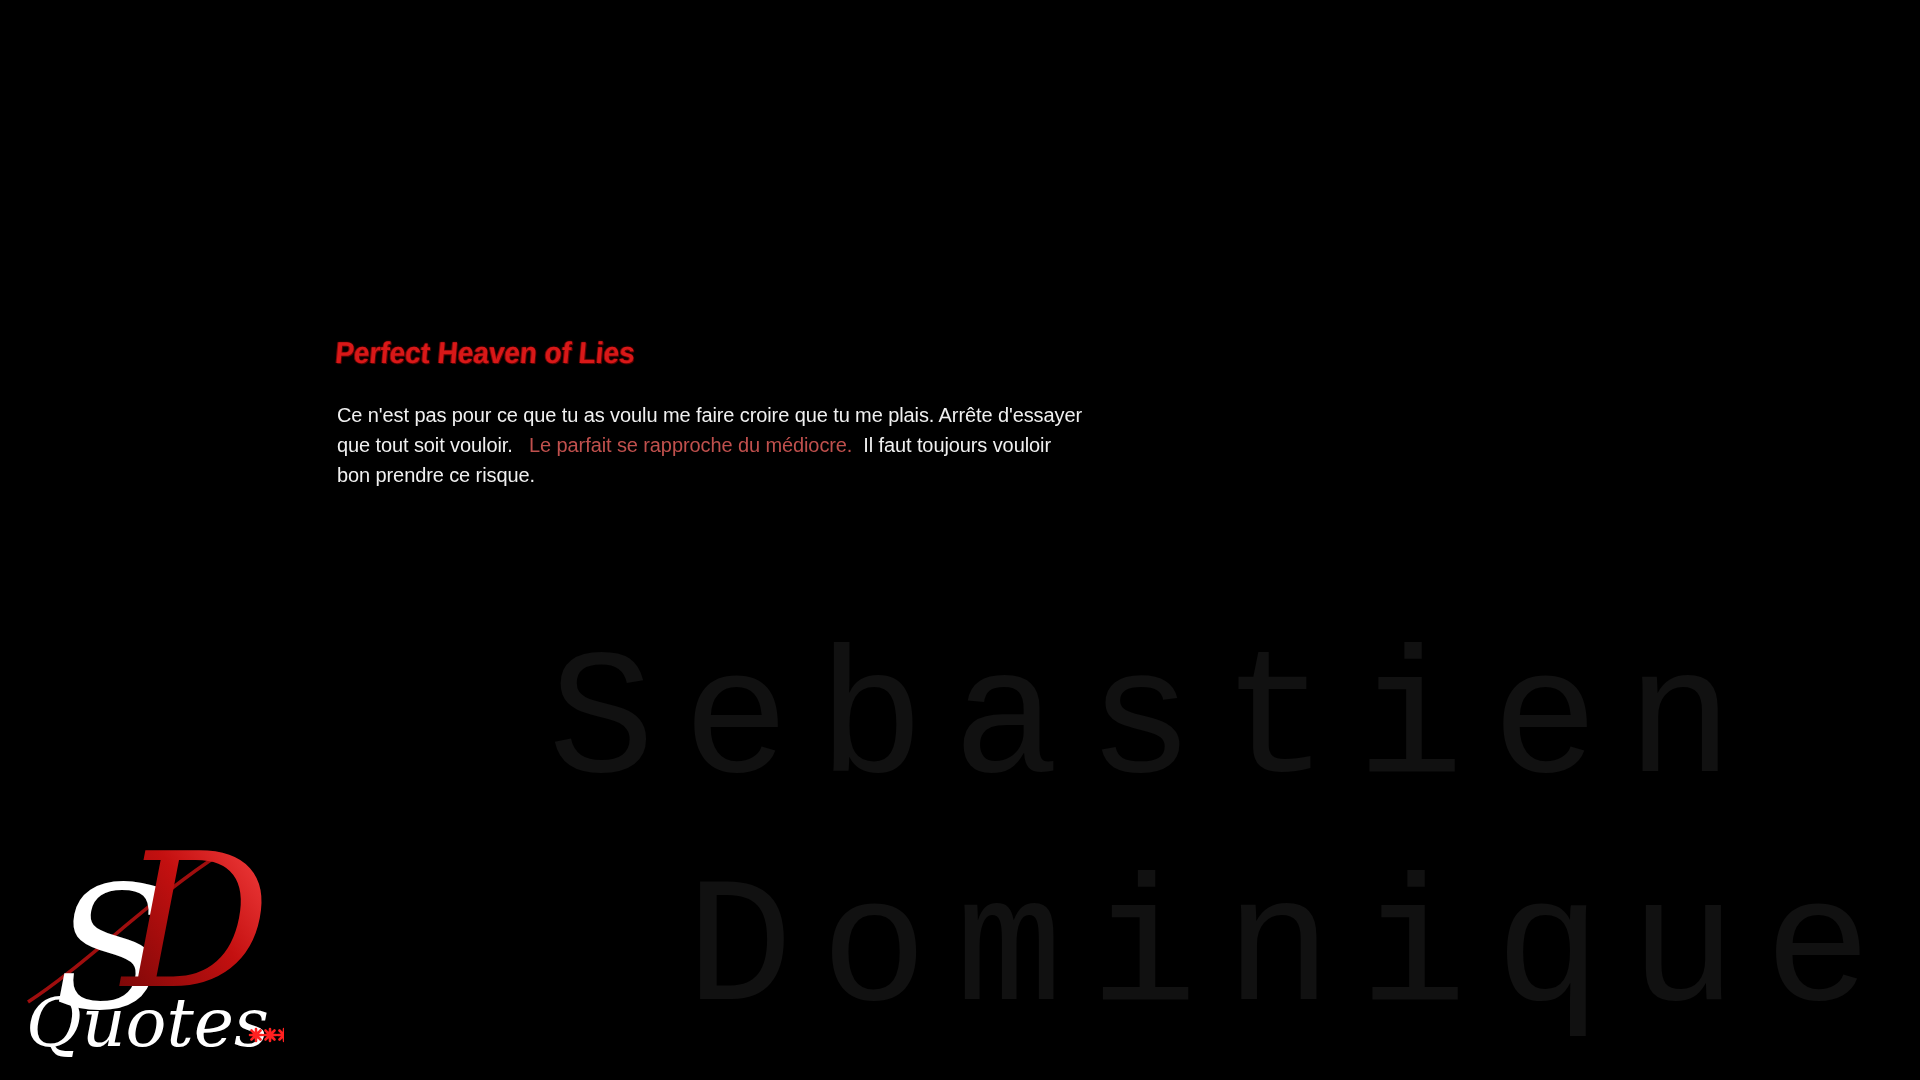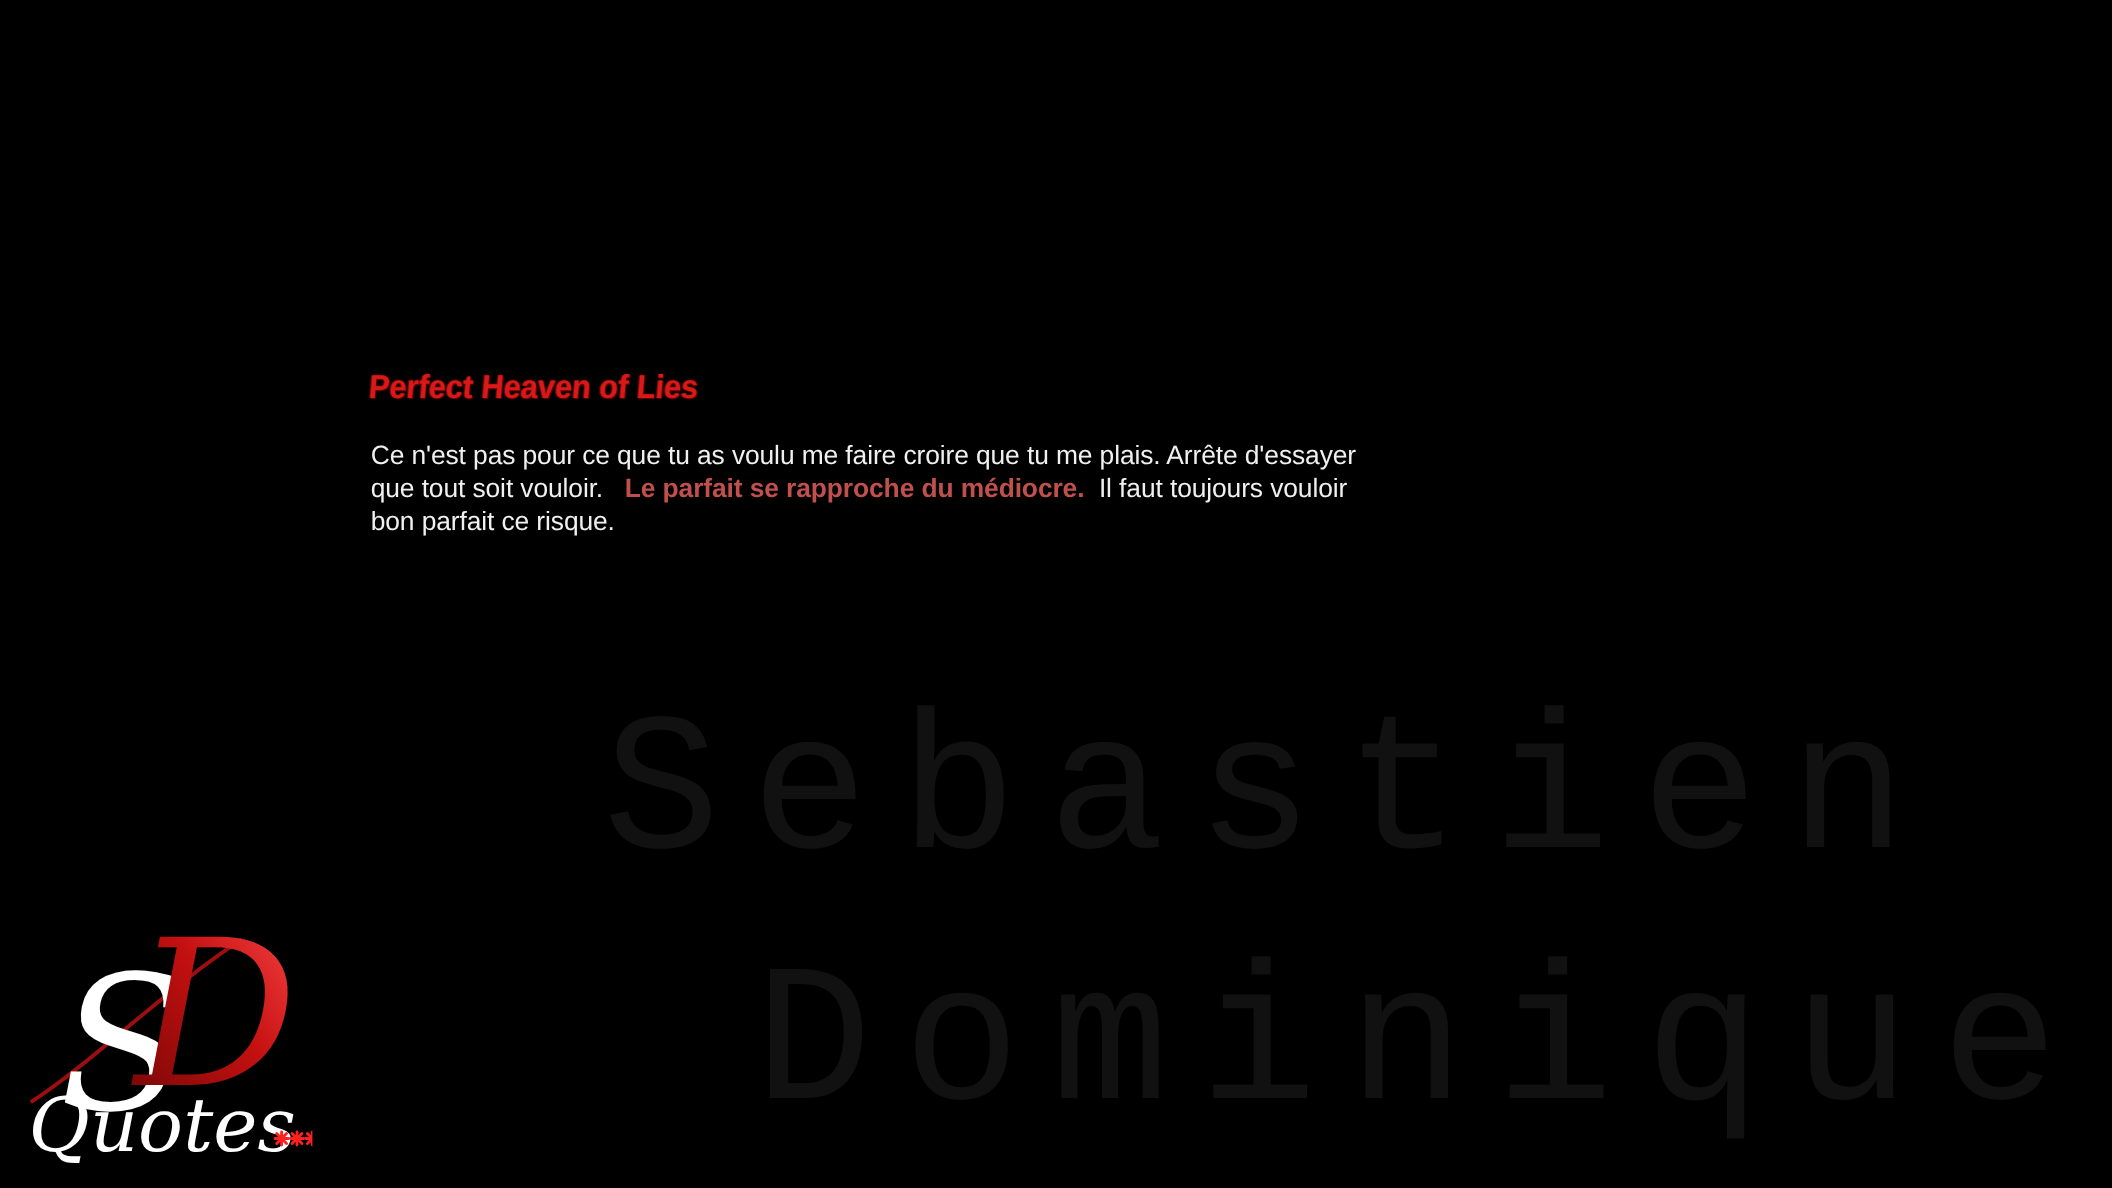--- a/index.html
+++ b/index.html
@@ -24,46 +24,46 @@
     color:#d91818;
     transform:skewX(-5deg) scaleX(0.93);
     transform-origin:left top;
     letter-spacing:0px;white-space:pre;
     text-shadow:1px 1px 0 #5e0303,-1px 0 0 #7e0a0a,0 0 2px #8a0000;
   }
   .quote-paragraph{
     position:absolute;left:337px;top:400px;
   }
   .quote-line{
-    font-size:24px;line-height:30px;white-space:pre;
+    font-size:20px;line-height:30px;white-space:pre;
     letter-spacing:-0.1px;
   }
   .seg-white{color:#f0f0f0;}
-  .seg-red{color:#c0504d;font-weight:bold;}
+  .seg-red{color:#c0504d;}
   
   .logo{
     position:absolute;left:24px;top:836px;width:260px;height:238px;
   }
   .logo svg{display:block;width:100%;height:100%;}
   .logo text{font-family:"DejaVu Serif","Liberation Serif",serif;font-style:italic;}
 </style>
 </head>
 <body>
 
 <div class="stage">
 
   <div class="watermark-line wm1">Sebastien</div>
   <div class="watermark-line wm2">Dominique</div>
 
   <div class="quote-title">Perfect Heaven of Lies</div>
 
   <div class="quote-paragraph">
       <div class="quote-line"><span class="seg-white">Ce n'est pas pour ce que tu as voulu me faire croire que tu me plais. Arrête d'essayer</span></div>
       <div class="quote-line"><span class="seg-white">que tout soit vouloir.   </span><span class="seg-red">Le parfait se rapproche du médiocre.</span><span class="seg-white">  Il faut toujours vouloir</span></div>
-      <div class="quote-line"><span class="seg-white">bon parfait ce risque.</span></div>
+      <div class="quote-line"><span class="seg-white">bon prendre ce risque.</span></div>
     </div>
 
   <div class="logo">
     <svg viewBox="0 0 260 238">
       <defs>
         <linearGradient id="gd" x1="0" y1="1" x2="1" y2="0">
           <stop offset="0" stop-color="#6e0606"></stop>
           <stop offset="0.55" stop-color="#c41010"></stop>
           <stop offset="1" stop-color="#ff4a4a"></stop>
         </linearGradient>

